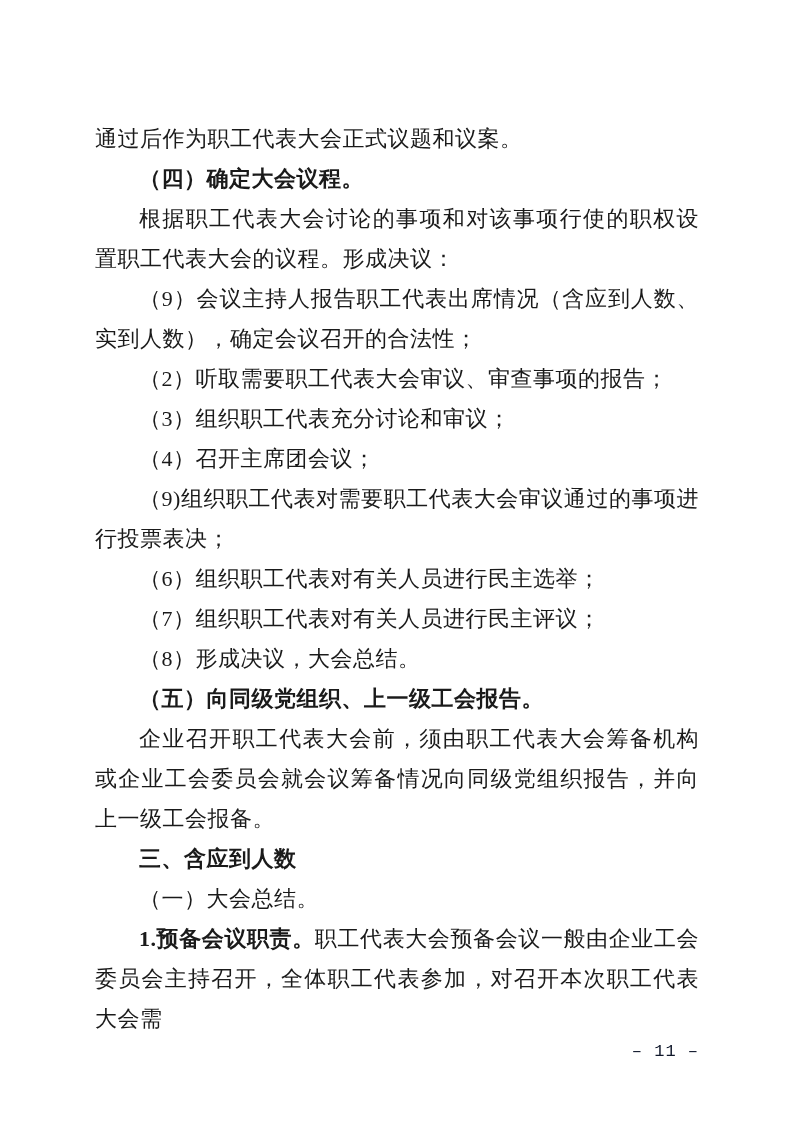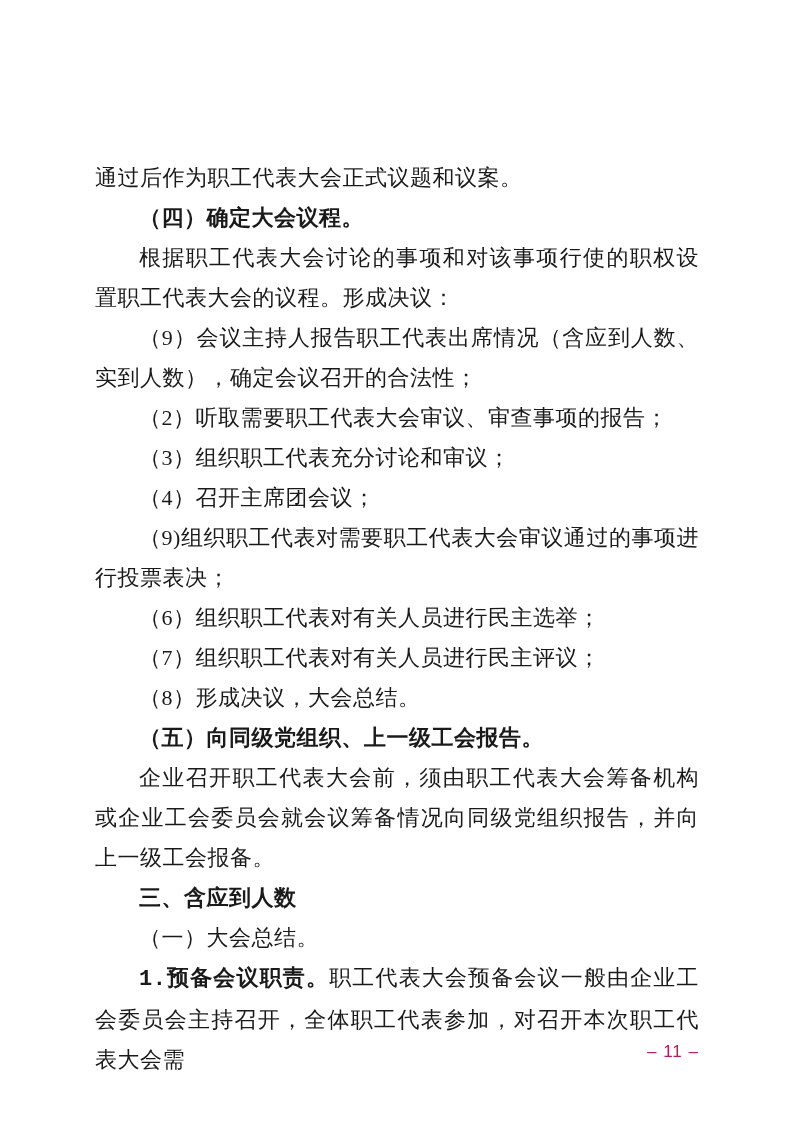--- a/index.html
+++ b/index.html
@@ -19,21 +19,20 @@
     position: absolute;
     left: 0; top: 0;
     width: 794px; height: 1123px;
     background: #ffffff;
   }
   .content {
     position: absolute;
     left: 95px;
     top: 119px;
     width: 604px;
-    margin-top: 39px;
   }
   .content p {
     margin: 0;
     padding: 0;
     font-size: 22px;
     line-height: 40px;
     letter-spacing: 0.5px;
     text-align: justify;
     text-align-last: left;
     text-indent: 2em;
@@ -42,31 +41,31 @@
     text-indent: 0;
   }
   p.h-kai {
     font-weight: bold;
   }
   p.h-hei {
     font-family: "Liberation Sans", "DejaVu Sans", sans-serif;
     font-weight: bold;
   }
   .lead-bold {
-    font-family: Liberation Mono, monospace;
+    font-family: Liberation Serif, serif;
     font-weight: bold;
   }
   .page-number {
     position: absolute;
     top: 1042px;
     right: 95px;
-    font-family: Liberation Sans, sans-serif;
+    font-family: Liberation Mono, monospace;
     font-size: 17px;
     line-height: 20px;
-    color: #be185d;
+    color: #0f172a;
     letter-spacing: 1px;
   }
 </style>
 </head>
 <body>
 
 <div class="page">
 
   <div class="content">
 

